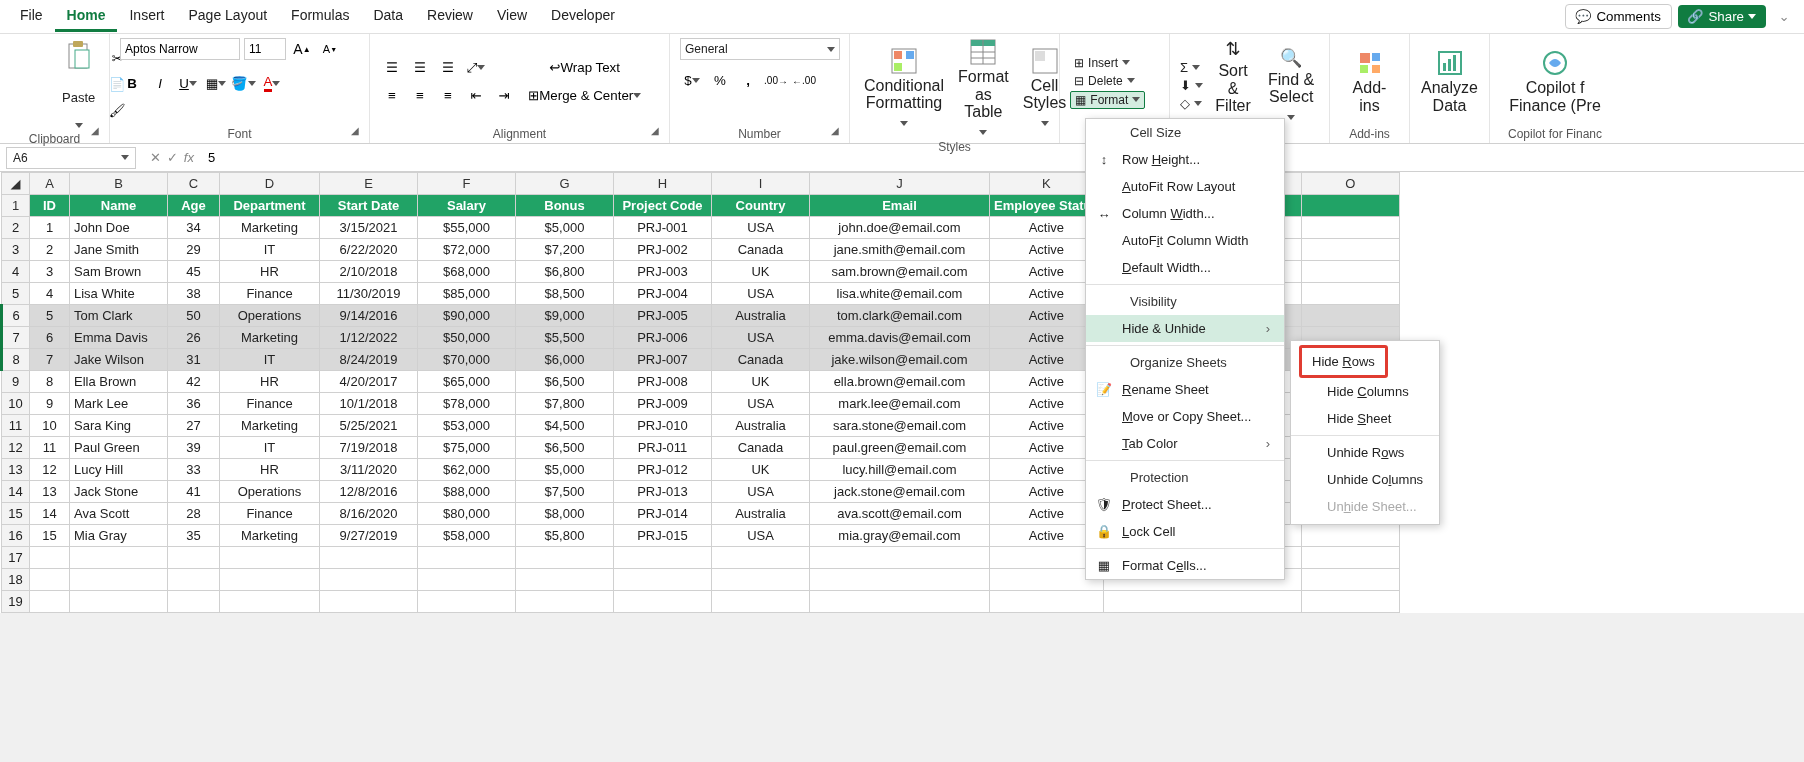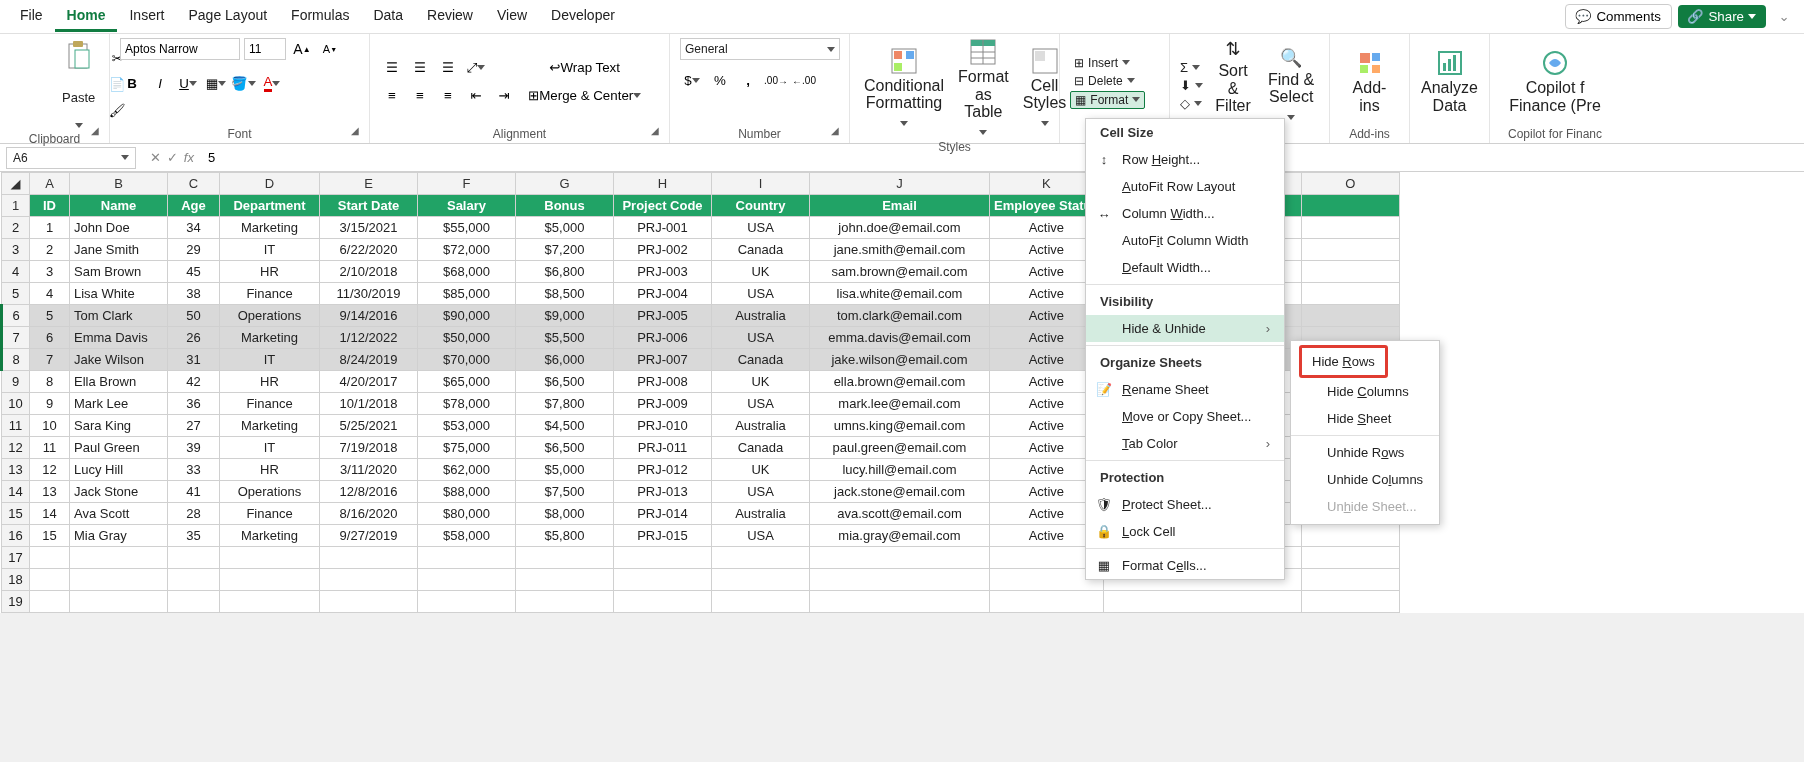--- a/index.html
+++ b/index.html
@@ -31,21 +31,21 @@
 table.sheet th { background:#f3f3f3; font-weight:normal; text-align:center; color:#333; position:relative;}
 table.sheet .rowhdr { background:#f3f3f3; text-align:center; width:28px;}
 .hdr-row td { background:#21a366; color:#fff; font-weight:600; text-align:center; height:44px;}
 .data td { text-align:center;}
 .data td.left { text-align:left;}
 .sel-row td { background:#d9d9d9;}
 .sel-row .rowhdr { background:#cfeee0; border-left:3px solid #107c41;}
 tr.data td:first-child+td { text-align:center;}
 .notes-cell { text-align:left !important;}
 .menu { position:absolute; background:#fff; border:1px solid #ccc; box-shadow:2px 2px 8px rgba(0,0,0,0.2); font-size:13px; z-index:100;}
-.menu-section-label { padding:6px 14px; font-weight:700; color:#333;}
+.menu-section-label { padding:6px 14px; font-weight:400; color:#333;margin-left:30px;}
 .menu-item { padding:6px 14px 6px 36px; display:flex; align-items:center; gap:10px; position:relative; cursor:pointer;}
 .menu-item.hover { background:#d4ece0;}
 .menu-item .micon { position:absolute; left:10px; width:16px; height:16px; display:flex; align-items:center; justify-content:center;}
 .menu-item .arrow { margin-left:auto; color:#666;}
 .menu-item.disabled { color:#aaa; cursor:default;}
 .submenu-box { position:absolute; background:#fff; border:1px solid #ccc; box-shadow:2px 2px 8px rgba(0,0,0,0.2); z-index:101;}
 .highlight-red { border:3px solid #e03c31; border-radius:3px; padding:6px 10px;}
 svg { display:block;}
 .triangle-down { width:0; height:0; border-left:4px solid transparent; border-right:4px solid transparent; border-top:5px solid #555; display:inline-block;}
 .cells-col { display:flex; flex-direction:column; gap:2px; font-size:12px;}
@@ -514,21 +514,21 @@
           <td class="rowhdr">11</td>
           <td>10</td>
           <td class="left notes-cell">Sara King</td>
           <td>27</td>
           <td>Marketing</td>
           <td>5/25/2021</td>
           <td>$53,000</td>
           <td>$4,500</td>
           <td>PRJ-010</td>
           <td>Australia</td>
-          <td>umns.king@email.com</td>
+          <td>sara.stone@email.com</td>
           <td>Active</td>
           <td class="left notes-cell"></td>
           <td></td>
         </tr>
         <tr class="data">
           <td class="rowhdr">12</td>
           <td>11</td>
           <td class="left notes-cell">Paul Green</td>
           <td>39</td>
           <td>IT</td>

